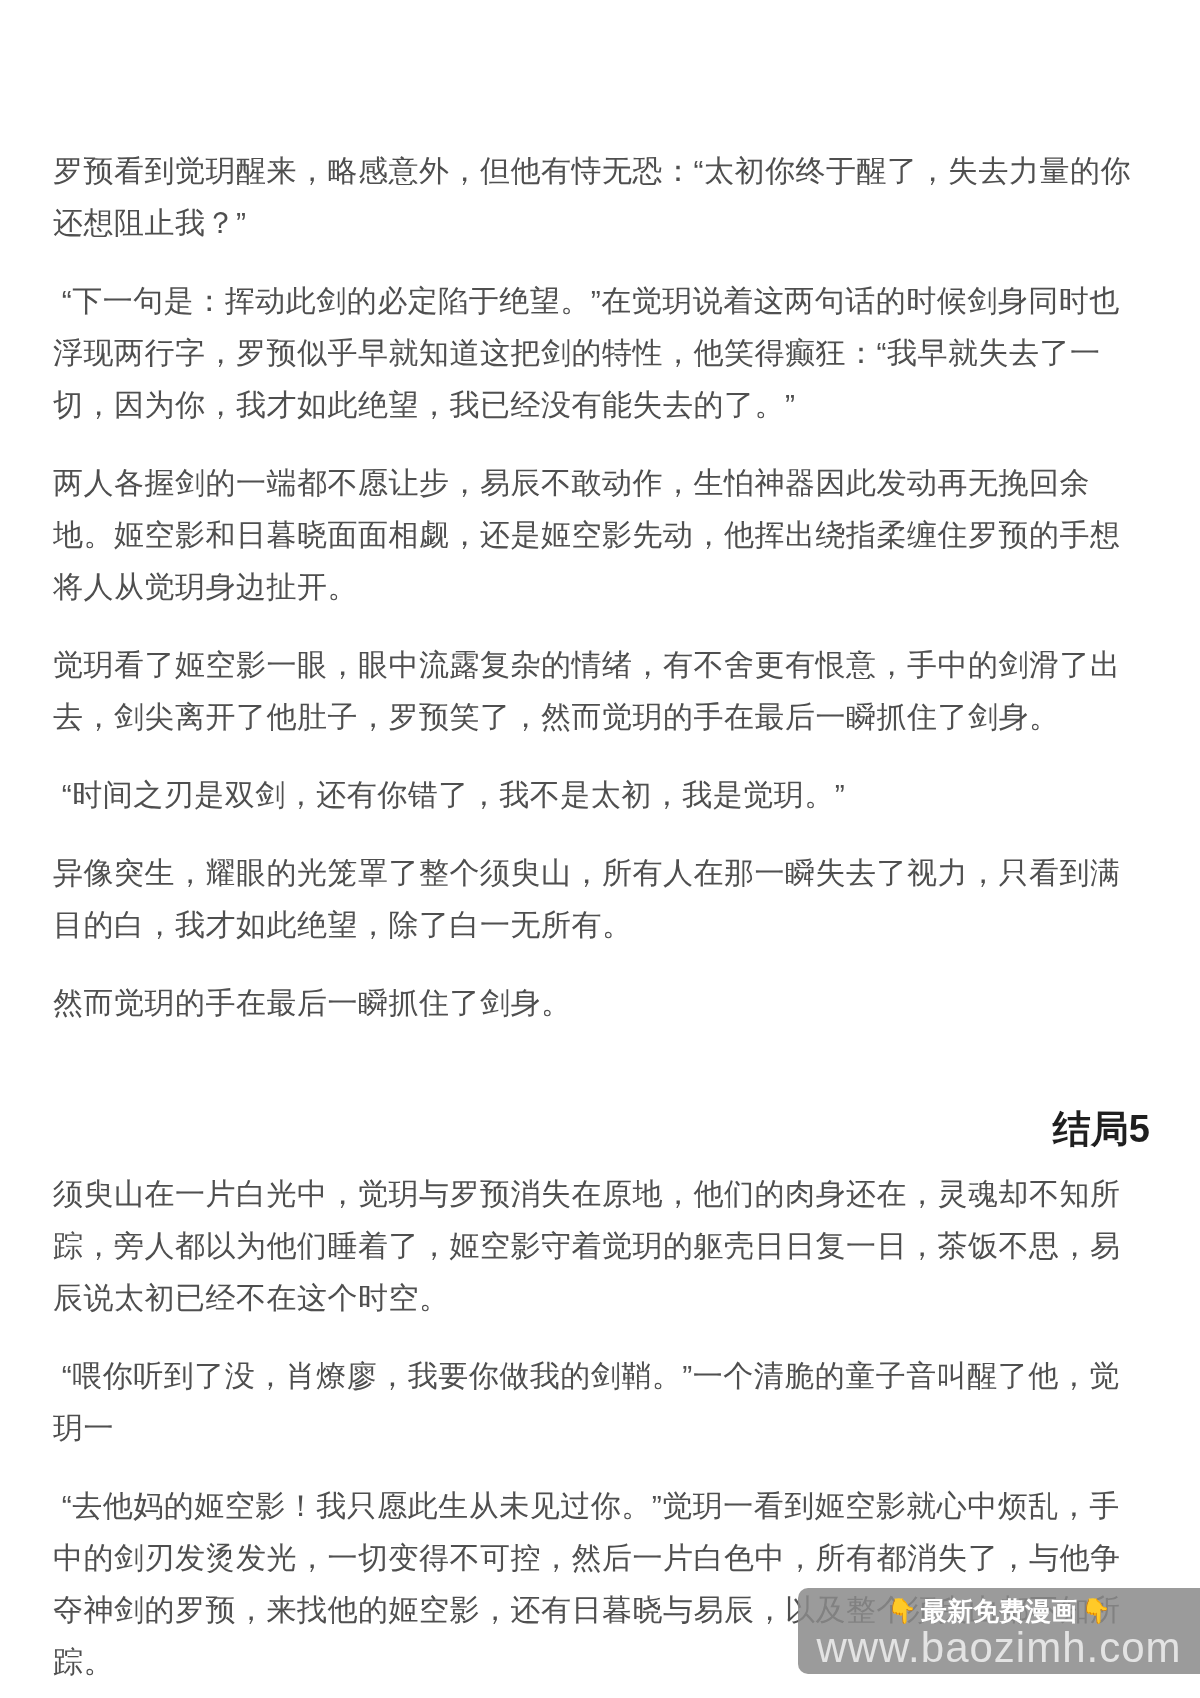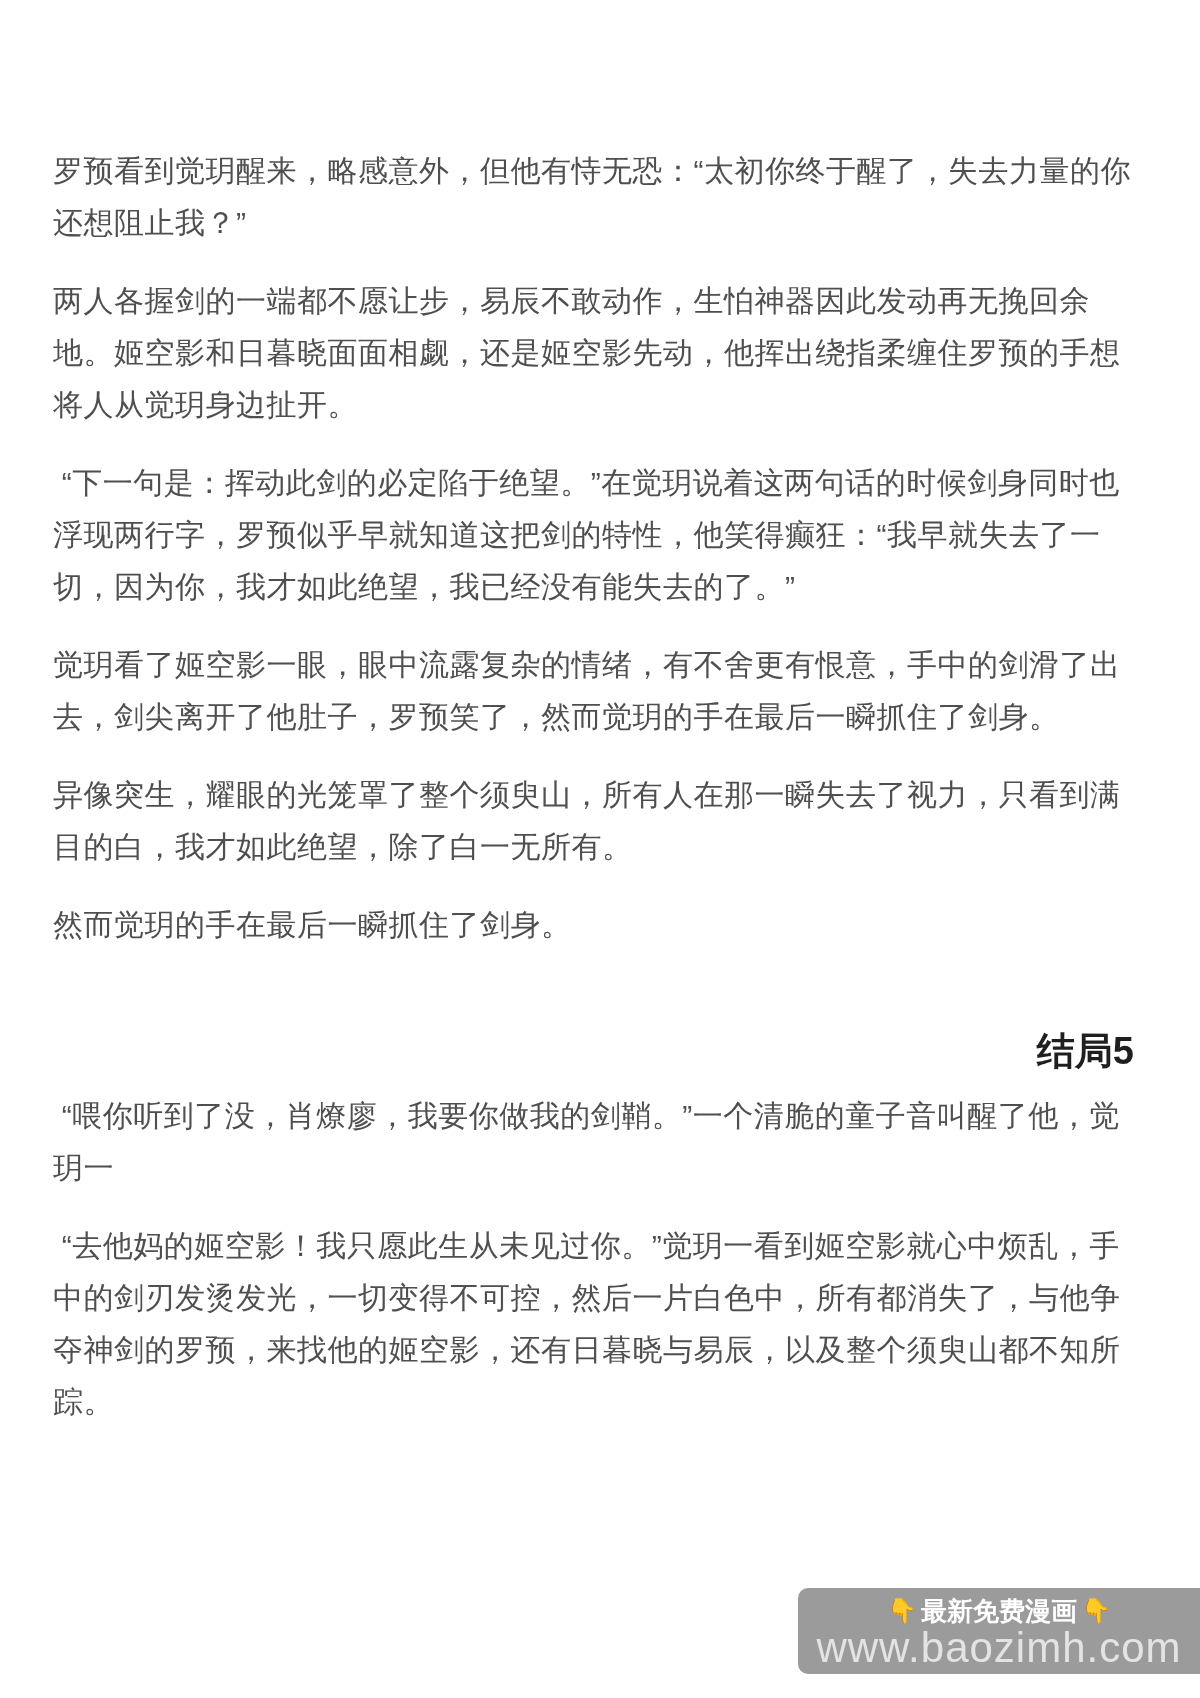--- a/index.html
+++ b/index.html
@@ -13,21 +13,21 @@
     position: relative;
     overflow: hidden;
     font-family: "Liberation Sans", "DejaVu Sans", sans-serif;
   }
   .page {
     position: relative;
     width: 1200px;
     height: 1698px;
   }
   .content {
-    padding: 145px 66px 0 53px;
+    padding: 145px 50px 0 53px;
   }
   .content p {
     margin: 0 0 26px 0;
     font-size: 30px;
     line-height: 52px;
     color: #4f4f4f;
     white-space: pre-wrap;
     letter-spacing: 0.5px;
   }
   .content h2 {
@@ -71,28 +71,30 @@
     line-height: 40px;
     letter-spacing: 1px;
   }
 </style>
 </head>
 <body>
 
 <div class="page">
   <div class="content">
     <p>罗预看到觉玥醒来，略感意外，但他有恃无恐：“太初你终于醒了，失去力量的你还想阻止我？”</p>
+    <p> “下一句是：挥动此剑的必定陷于绝望。”在觉玥说着这两句话的时候剑身同时也浮现两行字，罗预似乎早就知道这把剑的特性，他笑得癫狂：“我早就失去了一切，因为你，我才如此绝望，我已经没有能失去的了。”</p>
     <p>两人各握剑的一端都不愿让步，易辰不敢动作，生怕神器因此发动再无挽回余地。姬空影和日暮晓面面相觑，还是姬空影先动，他挥出绕指柔缠住罗预的手想将人从觉玥身边扯开。</p>
-    <p> “下一句是：挥动此剑的必定陷于绝望。”在觉玥说着这两句话的时候剑身同时也浮现两行字，罗预似乎早就知道这把剑的特性，他笑得癫狂：“我早就失去了一切，因为你，我才如此绝望，我已经没有能失去的了。”</p>
     <p>觉玥看了姬空影一眼，眼中流露复杂的情绪，有不舍更有恨意，手中的剑滑了出去，剑尖离开了他肚子，罗预笑了，然而觉玥的手在最后一瞬抓住了剑身。</p>
+    <p> “时间之刃是双剑，还有你错了，我不是太初，我是觉玥。”</p>
     <p>异像突生，耀眼的光笼罩了整个须臾山，所有人在那一瞬失去了视力，只看到满目的白，我才如此绝望，除了白一无所有。</p>
     <p>然而觉玥的手在最后一瞬抓住了剑身。</p>
 
     <h2>结局5</h2>
 
+    <p>须臾山在一片白光中，觉玥与罗预消失在原地，他们的肉身还在，灵魂却不知所踪，旁人都以为他们睡着了，姬空影守着觉玥的躯壳日日复一日，茶饭不思，易辰说太初已经不在这个时空。</p>
     <p> “喂你听到了没，肖燎廖，我要你做我的剑鞘。”一个清脆的童子音叫醒了他，觉玥一</p>
     <p> “去他妈的姬空影！我只愿此生从未见过你。”觉玥一看到姬空影就心中烦乱，手中的剑刃发烫发光，一切变得不可控，然后一片白色中，所有都消失了，与他争夺神剑的罗预，来找他的姬空影，还有日暮晓与易辰，以及整个须臾山都不知所踪。</p>
   </div>
 
   <div class="watermark">
     <div class="wm-line1">
       <span class="wm-emoji">👇</span>
       <span>最新免费漫画</span>
       <span class="wm-emoji">👇</span>
     </div>

